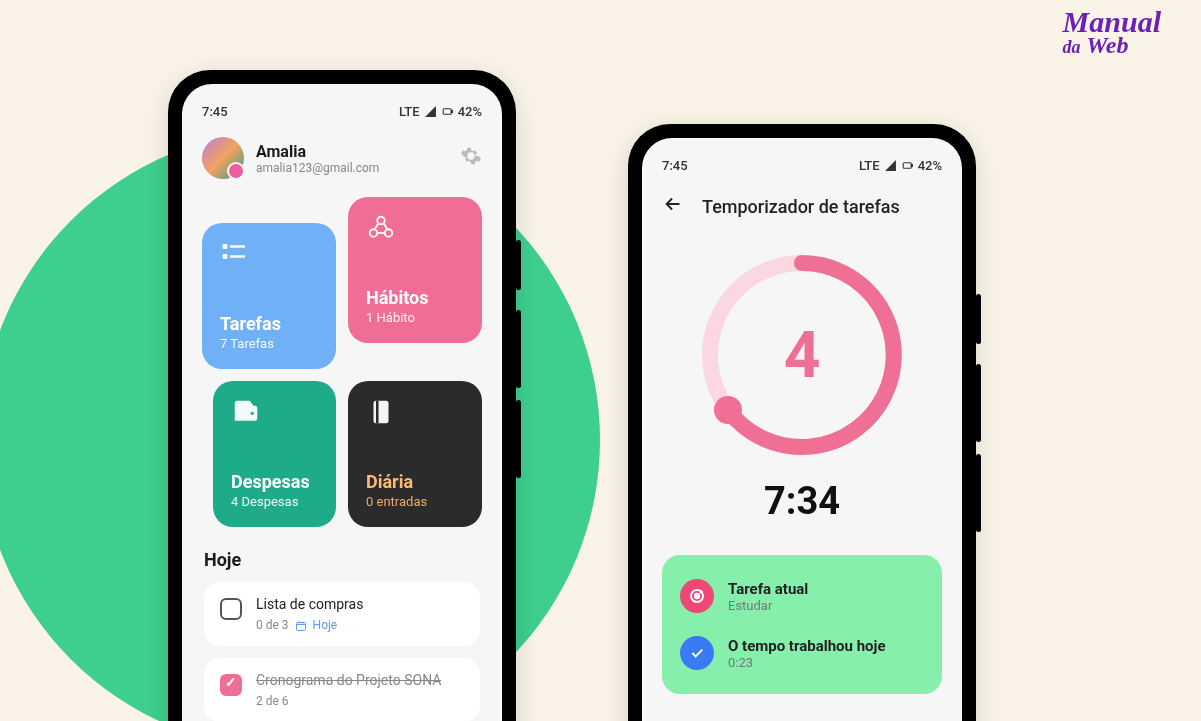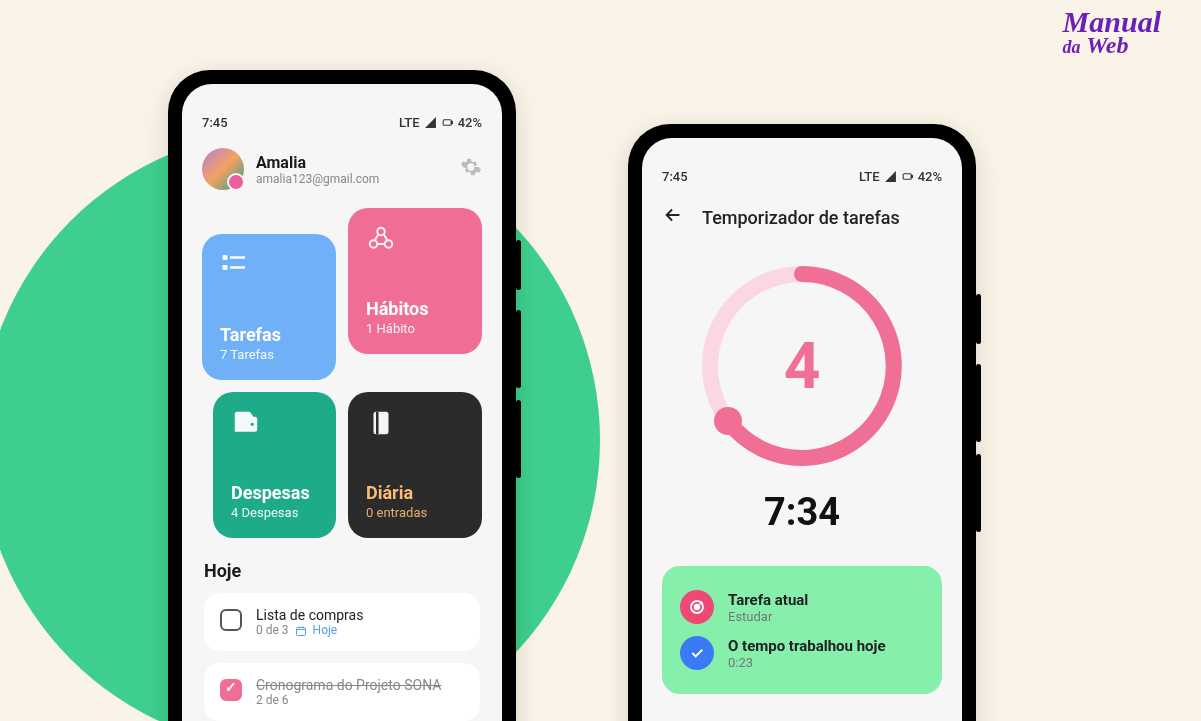--- a/index.html
+++ b/index.html
@@ -70,21 +70,21 @@
     border-radius: 30px;
     overflow: hidden;
     position: relative;
   }
 
   
   .status-bar {
     display: flex;
     justify-content: space-between;
     align-items: center;
-    padding: 31px 20px 6px;
+    padding: 20px 20px 6px;
     font-size: 13px;
     font-weight: 500;
     color: #333;
     gap: 15px;
   }
   .status-right { display: flex; align-items: center; gap: 4px; }
   .status-right svg { width: 13px; height: 13px; }
 
   
   .profile-row {
@@ -164,21 +164,21 @@
   .checkbox.checked::after{
     content:'✓';
     color:#fff;
     position:absolute;
     left:3px; top:-2px;
     font-size:14px;
     font-weight:700;
   }
   .today-item .t-title { font-size:14px; color:#222; }
   .today-item .t-title.strike { text-decoration: line-through; color:#888;}
-  .today-item .t-sub { font-size:12px; color:#888; margin-top:0; display:flex; align-items:flex-end; gap:6px;}
+  .today-item .t-sub { font-size:12px; color:#888; margin-top:6px; display:flex; align-items:flex-end; gap:6px;}
   .today-item .t-sub .blue { color:#5b9cf5; }
   .small-icon { width:12px; height:12px; }
 
   
   .timer-header {
     display:flex;
     align-items:center;
     gap:18px;
     padding: 14px 20px 10px;
   }
@@ -212,21 +212,21 @@
     margin: 26px 20px 0;
     border-radius:18px;
     padding: 18px 18px;
   }
   .info-row {
     display:flex;
     align-items:center;
     gap:14px;
     padding: 6px 0;
   }
-  .info-row + .info-row { margin-top:0;}
+  .info-row + .info-row { margin-top:11px;}
   .circ-icon {
     width:34px; height:34px;
     border-radius:50%;
     display:flex;
     align-items:center;
     justify-content:center;
     flex-shrink:0;
   }
   .circ-pink { background:#ef4874; color:#fff;}
   .circ-blue { background:#3a7af5; color:#fff;}

